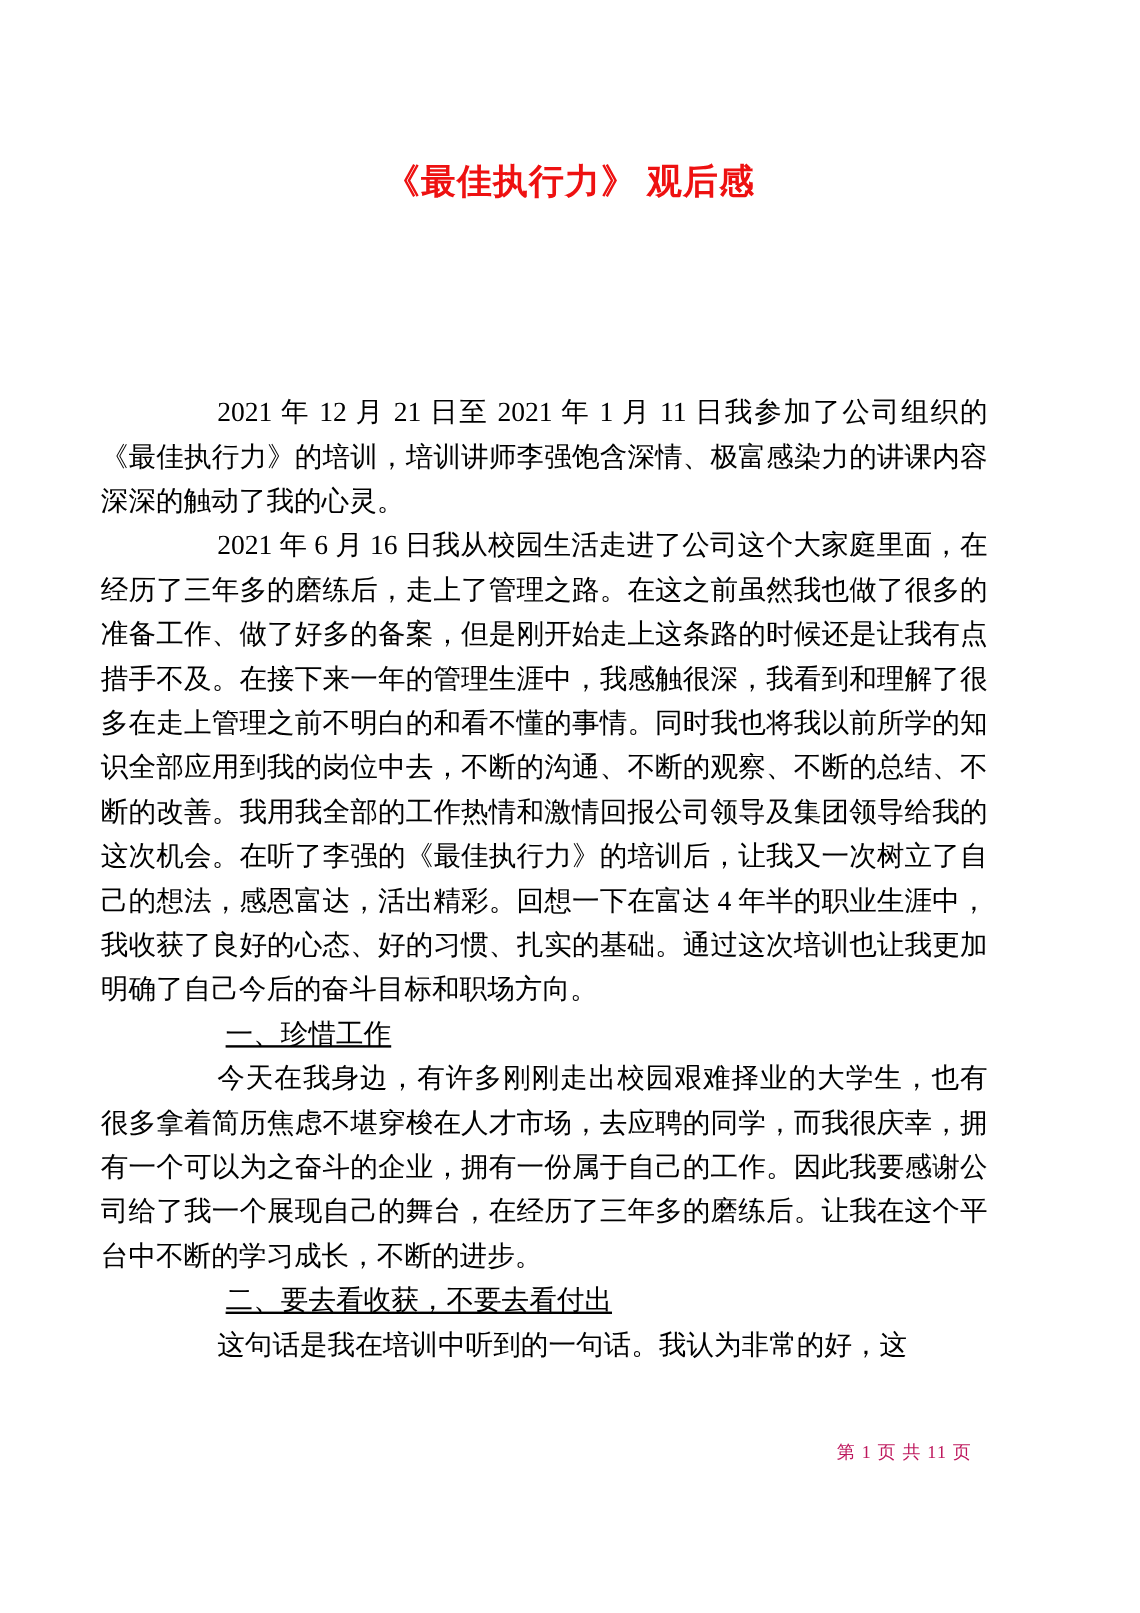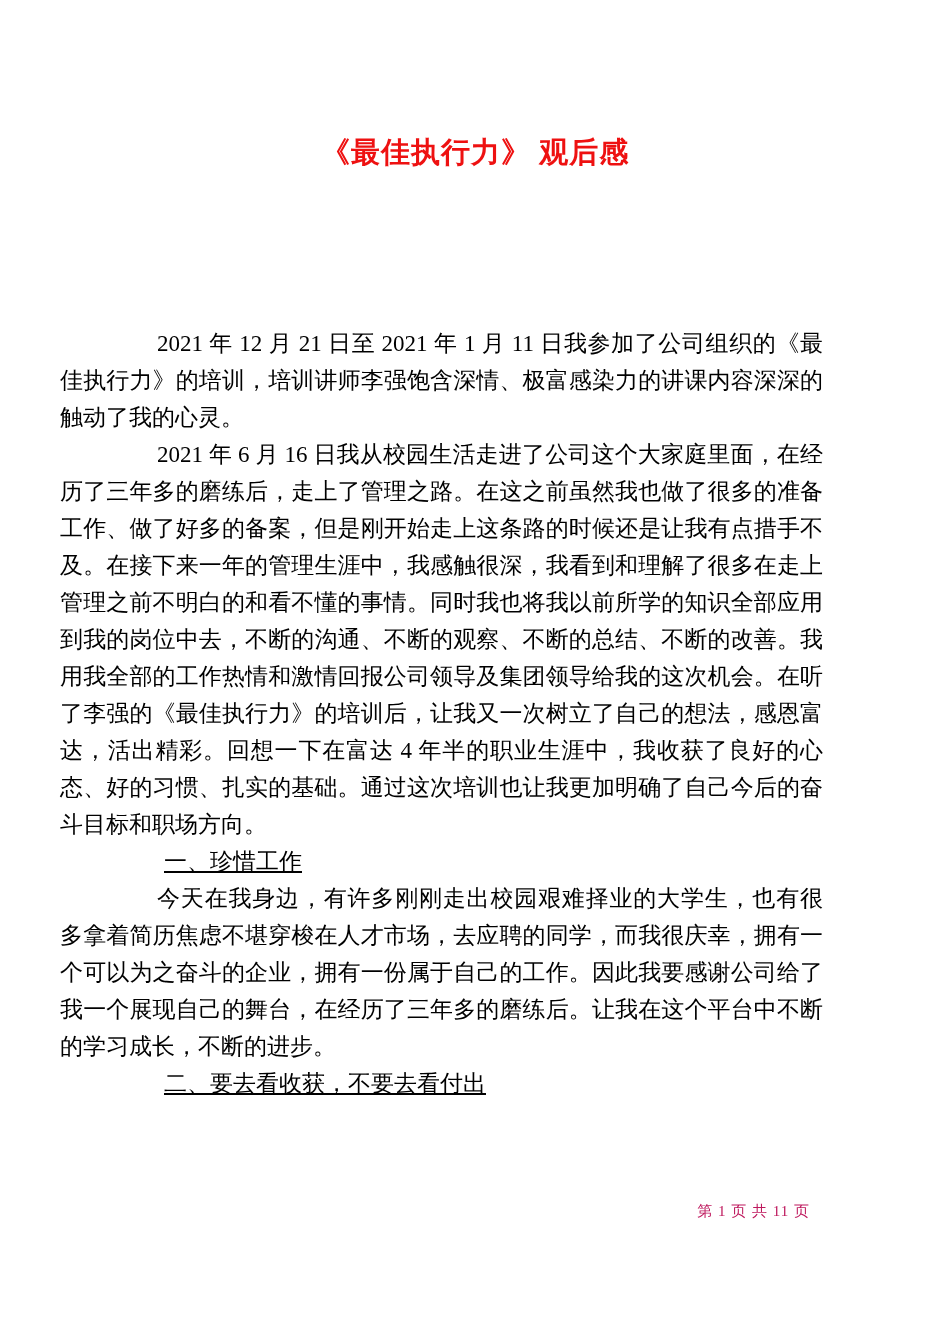--- a/index.html
+++ b/index.html
@@ -19,21 +19,21 @@
   .doc-title {
     margin: 132px 0 0 0;
     text-align: center;
     font-size: 29px;
     line-height: 40px;
     font-weight: bold;
     color: #ee1111;
     letter-spacing: 1px;
   }
   .doc-body {
-    margin: 153px 127px 0 60px;  
+    margin: 153px 127px 0 84px;  
     font-size: 23px;
     line-height: 37px;
     text-align: justify;
   }
   .doc-body p {
     margin: 0;
     padding: 0;
   }
   .para {
     text-indent: 97px;
@@ -59,17 +59,18 @@
 <div class="page">
 
   <h1 class="doc-title" style="color: rgb(238, 17, 17);">《最佳执行力》 观后感</h1>
 
   <div class="doc-body">
     <p class="para">2021 年 12 月 21 日至 2021 年 1 月 11 日我参加了公司组织的《最佳执行力》的培训，培训讲师李强饱含深情、极富感染力的讲课内容深深的触动了我的心灵。</p>
     <p class="para">2021 年 6 月 16 日我从校园生活走进了公司这个大家庭里面，在经历了三年多的磨练后，走上了管理之路。在这之前虽然我也做了很多的准备工作、做了好多的备案，但是刚开始走上这条路的时候还是让我有点措手不及。在接下来一年的管理生涯中，我感触很深，我看到和理解了很多在走上管理之前不明白的和看不懂的事情。同时我也将我以前所学的知识全部应用到我的岗位中去，不断的沟通、不断的观察、不断的总结、不断的改善。我用我全部的工作热情和激情回报公司领导及集团领导给我的这次机会。在听了李强的《最佳执行力》的培训后，让我又一次树立了自己的想法，感恩富达，活出精彩。回想一下在富达 4 年半的职业生涯中，我收获了良好的心态、好的习惯、扎实的基础。通过这次培训也让我更加明确了自己今后的奋斗目标和职场方向。</p>
     <p class="heading">一、珍惜工作</p>
     <p class="para">今天在我身边，有许多刚刚走出校园艰难择业的大学生，也有很多拿着简历焦虑不堪穿梭在人才市场，去应聘的同学，而我很庆幸，拥有一个可以为之奋斗的企业，拥有一份属于自己的工作。因此我要感谢公司给了我一个展现自己的舞台，在经历了三年多的磨练后。让我在这个平台中不断的学习成长，不断的进步。</p>
     <p class="heading">二、要去看收获，不要去看付出</p>
+    <p class="para">这句话是我在培训中听到的一句话。我认为非常的好，这</p>
   </div>
 
   <div class="page-footer">第 1 页 共 11 页</div>
 
 </div>
 
 </body></html>

